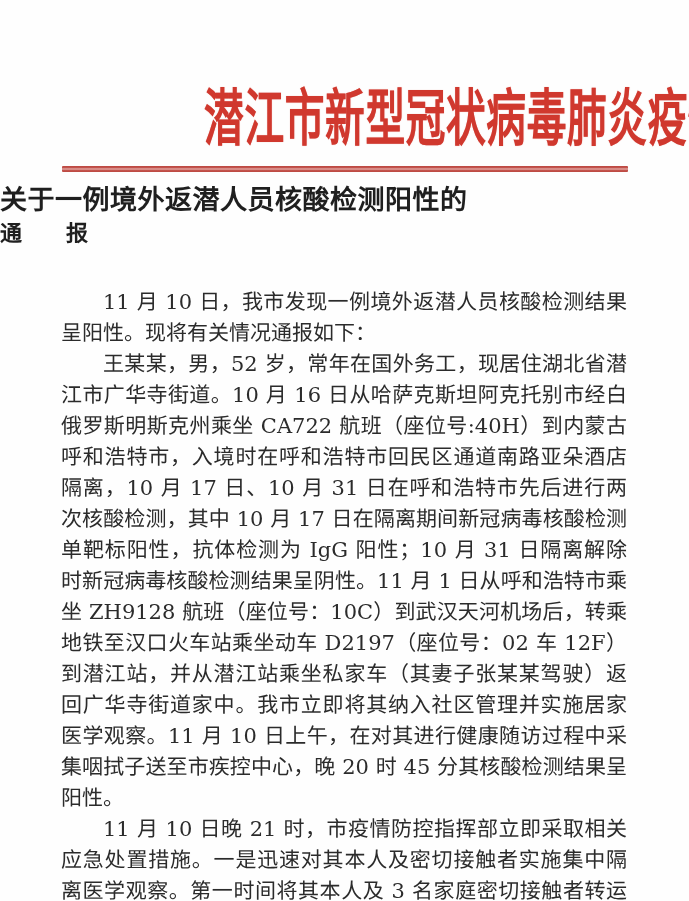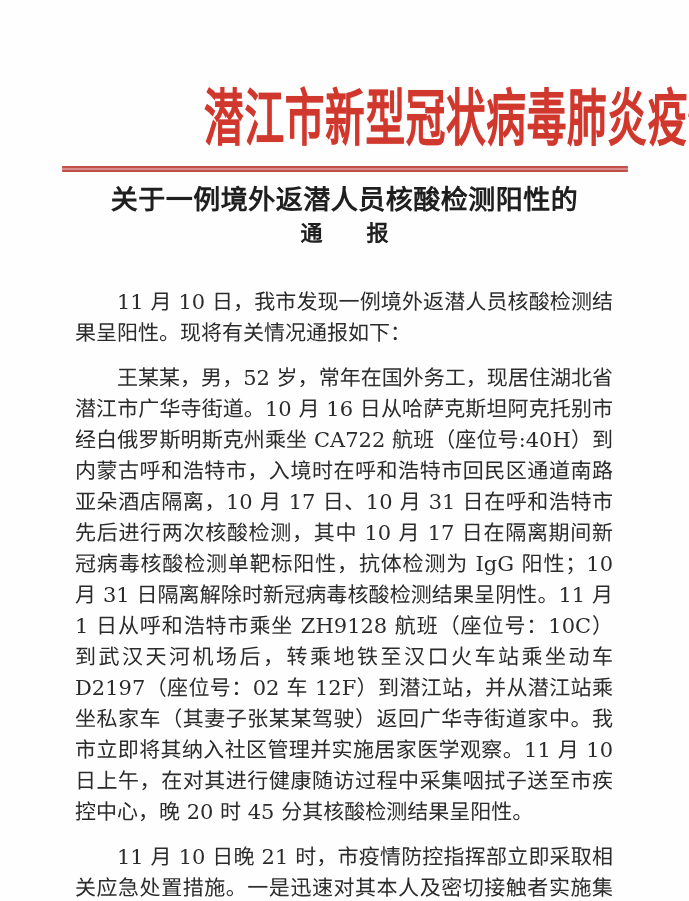--- a/index.html
+++ b/index.html
@@ -37,21 +37,20 @@
     width: 566px;
     height: 6px;
     margin: 16px auto 0 auto;
     background: linear-gradient(to bottom,
       #bb4740 0%, #c4554e 30%, #e6b4b0 50%, #c4554e 70%, #bb4740 100%);
     border-radius: 1px;
   }
   
   .doc-title {
     margin-top: 10px;
-    text-align: center;
     color: #1f1f1f;
     font-weight: 700;
   }
   .doc-title .t-line1 {
     font-size: 27px;
     line-height: 35px;
     letter-spacing: 0.5px;
   }
   .doc-title .t-line2 {
     font-size: 22px;
@@ -61,21 +60,21 @@
   .doc-body {
     margin: 37px 61px 0 61px;
     width: 566px;
     color: #2b2b2b;
     font-size: 21px;
     line-height: 31px;
     text-align: justify;
     text-justify: inter-character;
   }
   .doc-body p {
-    margin: 14px;
+    margin: 0;
     padding: 0;
     text-indent: 2em;
   }
 </style>
 </head>
 <body>
 
 <div class="page">
 
   <div class="letterhead">

